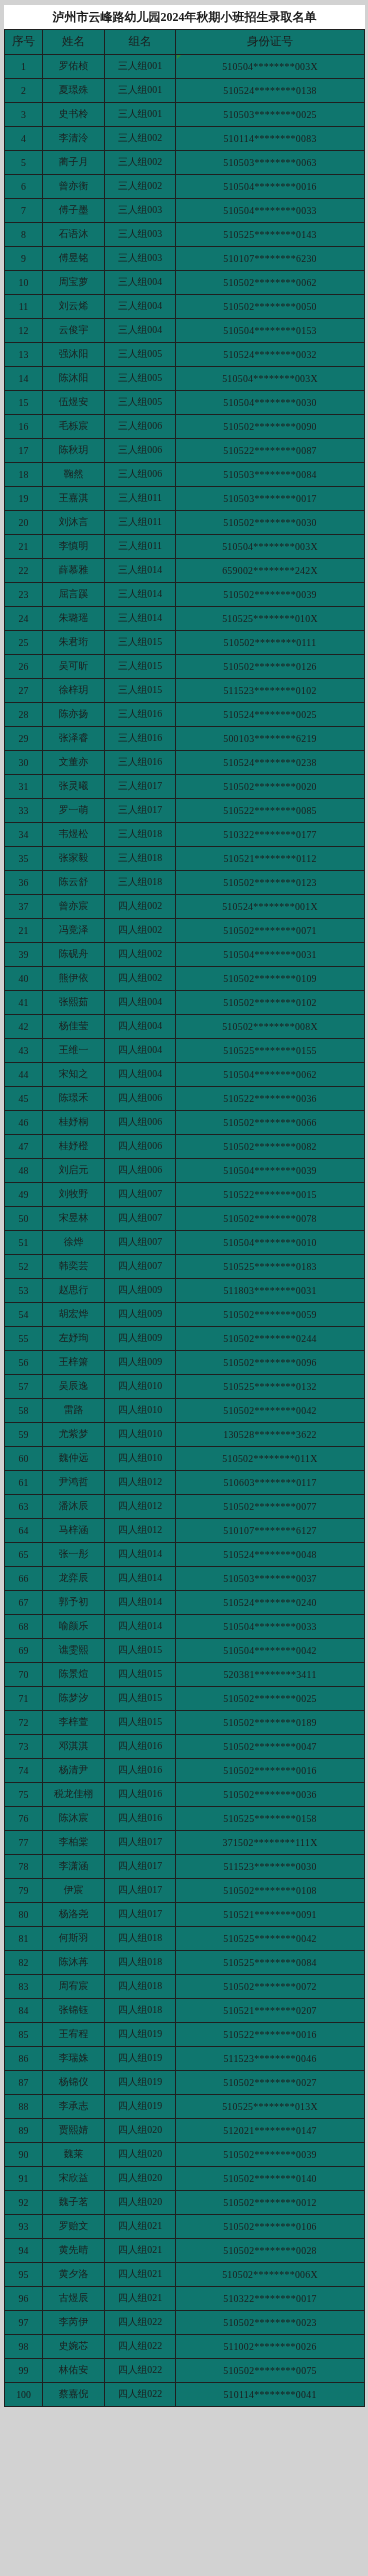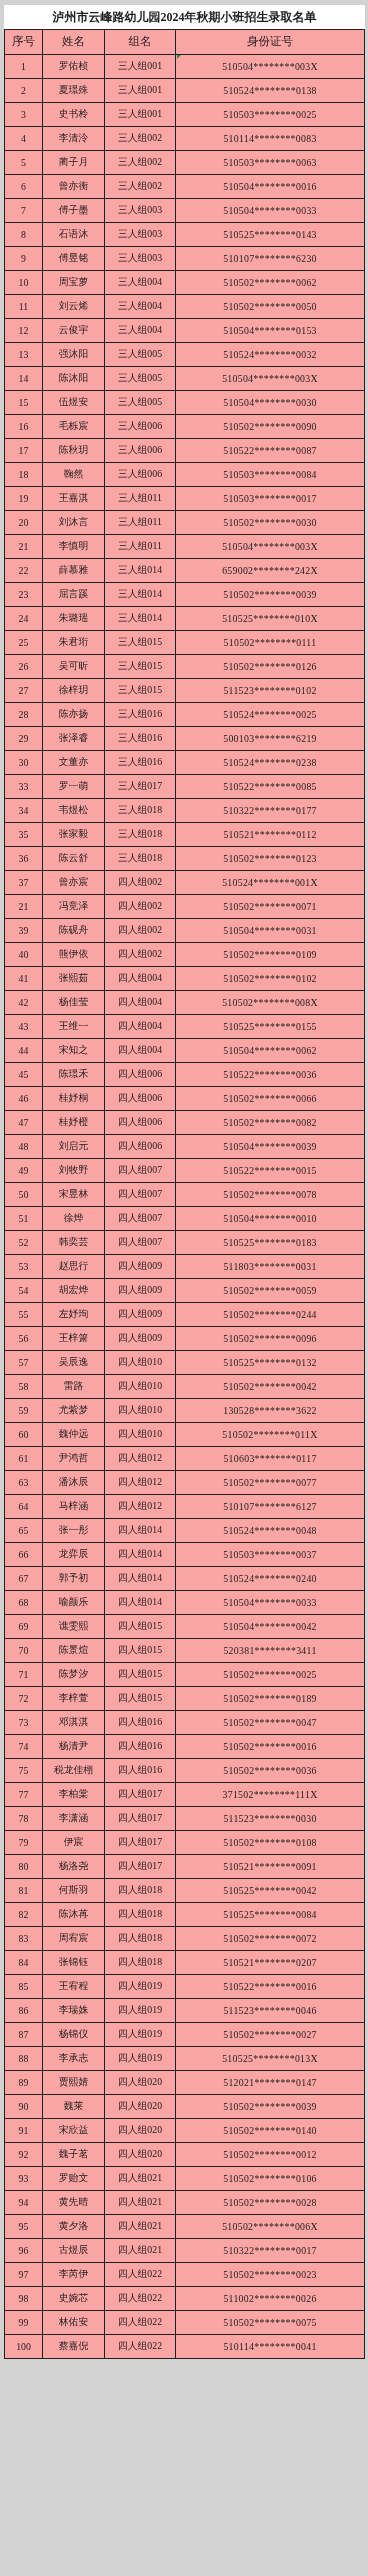--- a/index.html
+++ b/index.html
@@ -8,21 +8,21 @@
     background:#d2d2d2;
     font-family:"Liberation Serif","DejaVu Serif",serif;
     color:#1c1c1c;
   }
   .sheet{position:absolute;left:4px;top:4.6px;width:361px;background:#ffffff;}
   .title{
     height:24px;line-height:25px;background:#ffffff;
     text-align:center;font-weight:bold;font-size:12px;
     white-space:nowrap;overflow:hidden;
   }
-  table{border-collapse:collapse;width:100%;table-layout:fixed;background:#fca5a5;padding-left:24px;}
+  table{border-collapse:collapse;width:100%;table-layout:fixed;background:#0f766e;padding-left:24px;}
   col.c-no{width:38px;}
   col.c-name{width:62px;}
   col.c-group{width:71px;}
   th,td{
     border:1.2px solid #1f1f1f;
     text-align:center;vertical-align:middle;
     padding:0;overflow:hidden;white-space:nowrap;
   }
   thead th{height:24px;font-size:11.5px;font-weight:normal;}
   tbody td{height:23px;font-size:9.8px;}
@@ -229,20 +229,26 @@
           <td>三人组016</td>
           <td class="id-cell">500103********6219</td>
         </tr>
         <tr>
           <td>30</td>
           <td>文董亦</td>
           <td>三人组016</td>
           <td class="id-cell">510524********0238</td>
         </tr>
         <tr>
+          <td>31</td>
+          <td>张灵曦</td>
+          <td>三人组017</td>
+          <td class="id-cell">510502********0020</td>
+        </tr>
+        <tr>
           <td>33</td>
           <td>罗一萌</td>
           <td>三人组017</td>
           <td class="id-cell">510522********0085</td>
         </tr>
         <tr>
           <td>34</td>
           <td>韦煜松</td>
           <td>三人组018</td>
           <td class="id-cell">510322********0177</td>
@@ -479,20 +485,26 @@
           <td>74</td>
           <td>杨清尹</td>
           <td>四人组016</td>
           <td class="id-cell">510502********0016</td>
         </tr>
         <tr>
           <td>75</td>
           <td>税龙佳栩</td>
           <td>四人组016</td>
           <td class="id-cell">510502********0036</td>
+        </tr>
+        <tr>
+          <td>76</td>
+          <td>陈沐宸</td>
+          <td>四人组016</td>
+          <td class="id-cell">510525********0158</td>
         </tr>
         <tr>
           <td>77</td>
           <td>李柏棠</td>
           <td>四人组017</td>
           <td class="id-cell">371502********111X</td>
         </tr>
         <tr>
           <td>78</td>
           <td>李潇涵</td>

